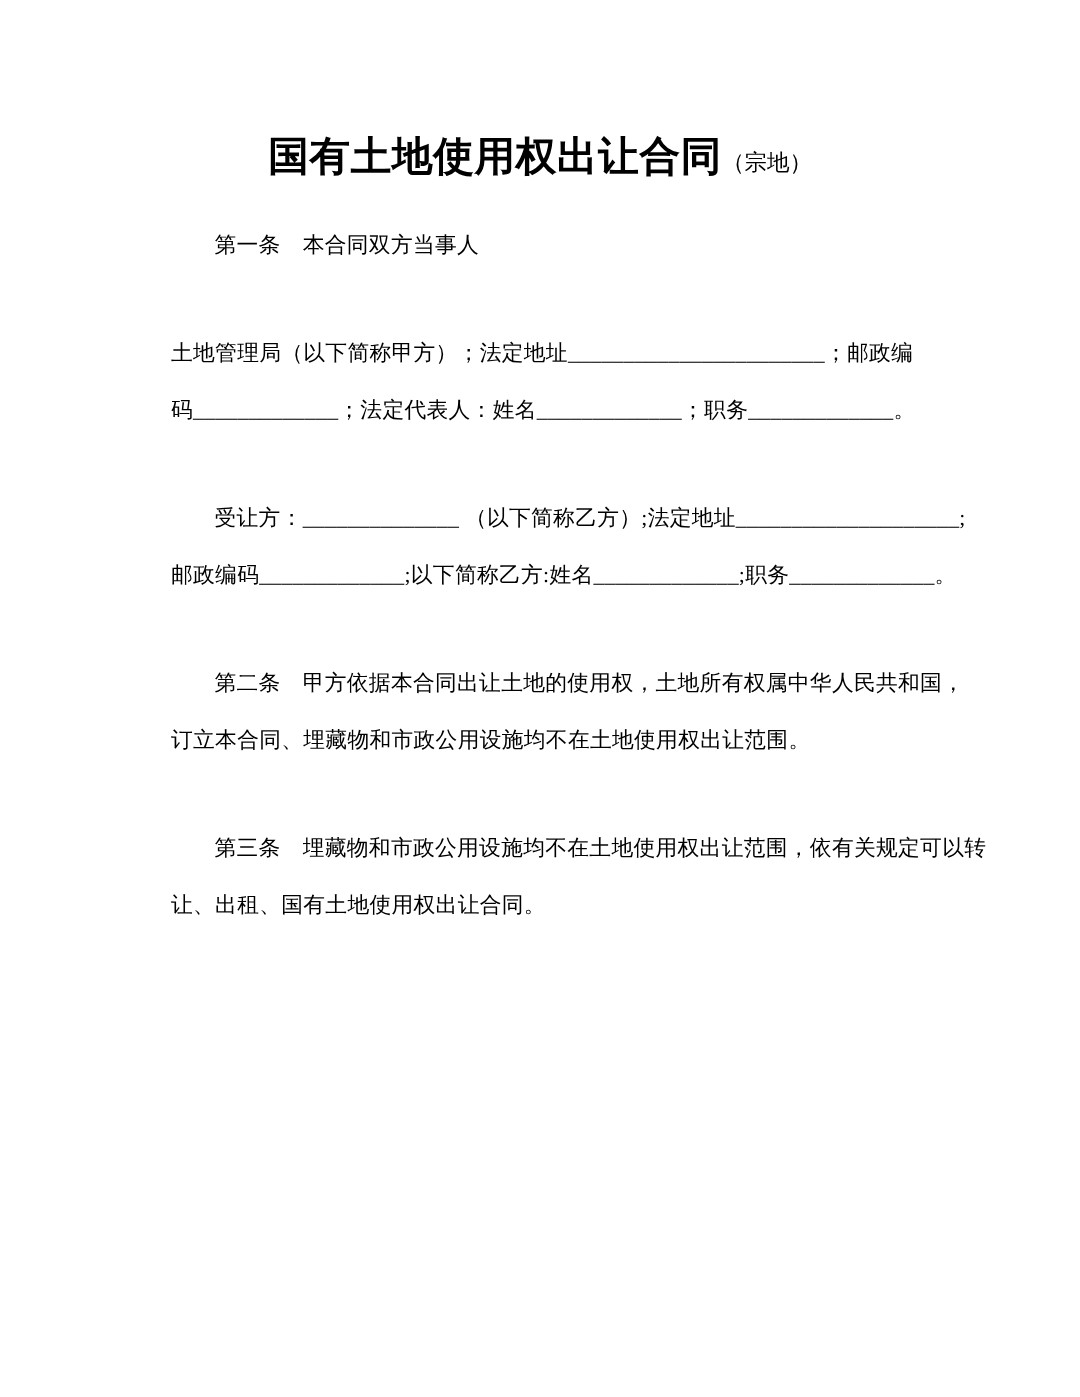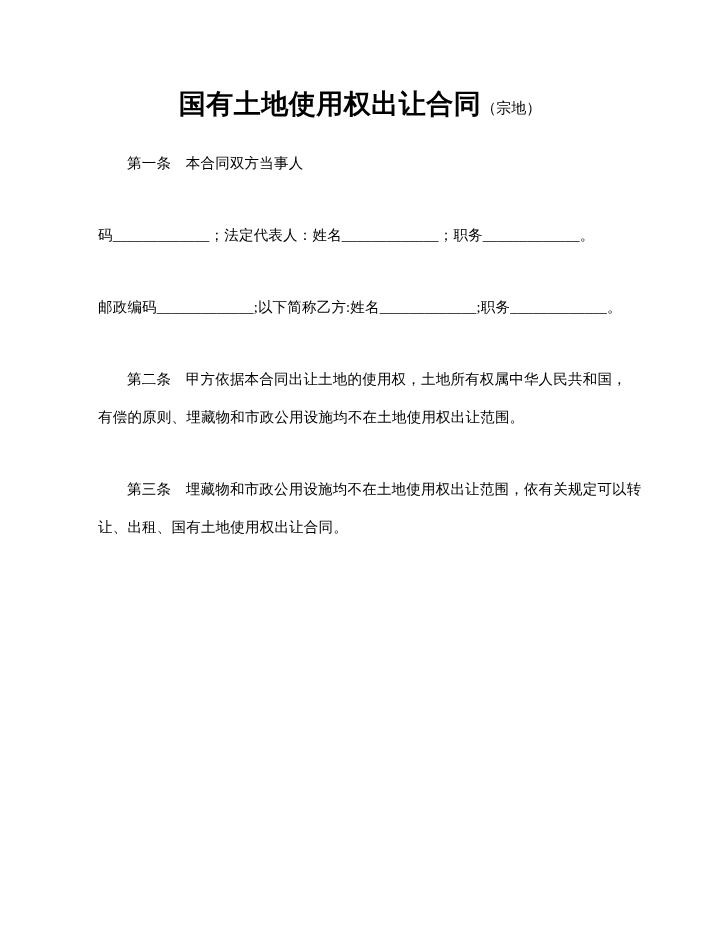--- a/index.html
+++ b/index.html
@@ -30,21 +30,21 @@
     font-size: 27px;
     letter-spacing: 0.5px;
     text-align: center;
   }
   .title-suffix {
     font-family: "Liberation Serif", "DejaVu Serif", serif;
     font-weight: normal;
     font-size: 15px;
   }
   .para {
-    margin: 34px 0 0 0;
+    margin: 34px 0 0 16px;
     font-size: 14.5px;
   }
   .para.clause-heading-block {
     margin-top: 18px;
   }
   .line {
     line-height: 38px;
     white-space: nowrap;
     letter-spacing: 0.2px;
   }
@@ -57,31 +57,33 @@
 
 <div class="page">
 
   <h1 class="title"><span class="title-main">国有土地使用权出让合同</span><span class="title-suffix">（宗地）</span></h1>
 
   <div class="para clause-heading-block">
     <div class="line indent">第一条　本合同双方当事人</div>
   </div>
 
   <div class="para">
+    <div class="line">土地管理局（以下简称甲方）；法定地址_______________________；邮政编</div>
     <div class="line">码_____________；法定代表人：姓名_____________；职务_____________。</div>
   </div>
 
   <div class="para">
+    <div class="line indent">受让方：______________ （以下简称乙方）;法定地址____________________;</div>
     <div class="line">邮政编码_____________;以下简称乙方:姓名_____________;职务_____________。</div>
   </div>
 
 
   <div class="para">
     <div class="line indent">第二条　甲方依据本合同出让土地的使用权，土地所有权属中华人民共和国，</div>
-    <div class="line">有偿的原则、埋藏物和市政公用设施均不在土地使用权出让范围。</div>
+    <div class="line">订立本合同、埋藏物和市政公用设施均不在土地使用权出让范围。</div>
   </div>
 
   <div class="para">
     <div class="line indent">第三条　埋藏物和市政公用设施均不在土地使用权出让范围，依有关规定可以转</div>
     <div class="line">让、出租、国有土地使用权出让合同。</div>
   </div>
 
 </div>
 
 </body></html>

